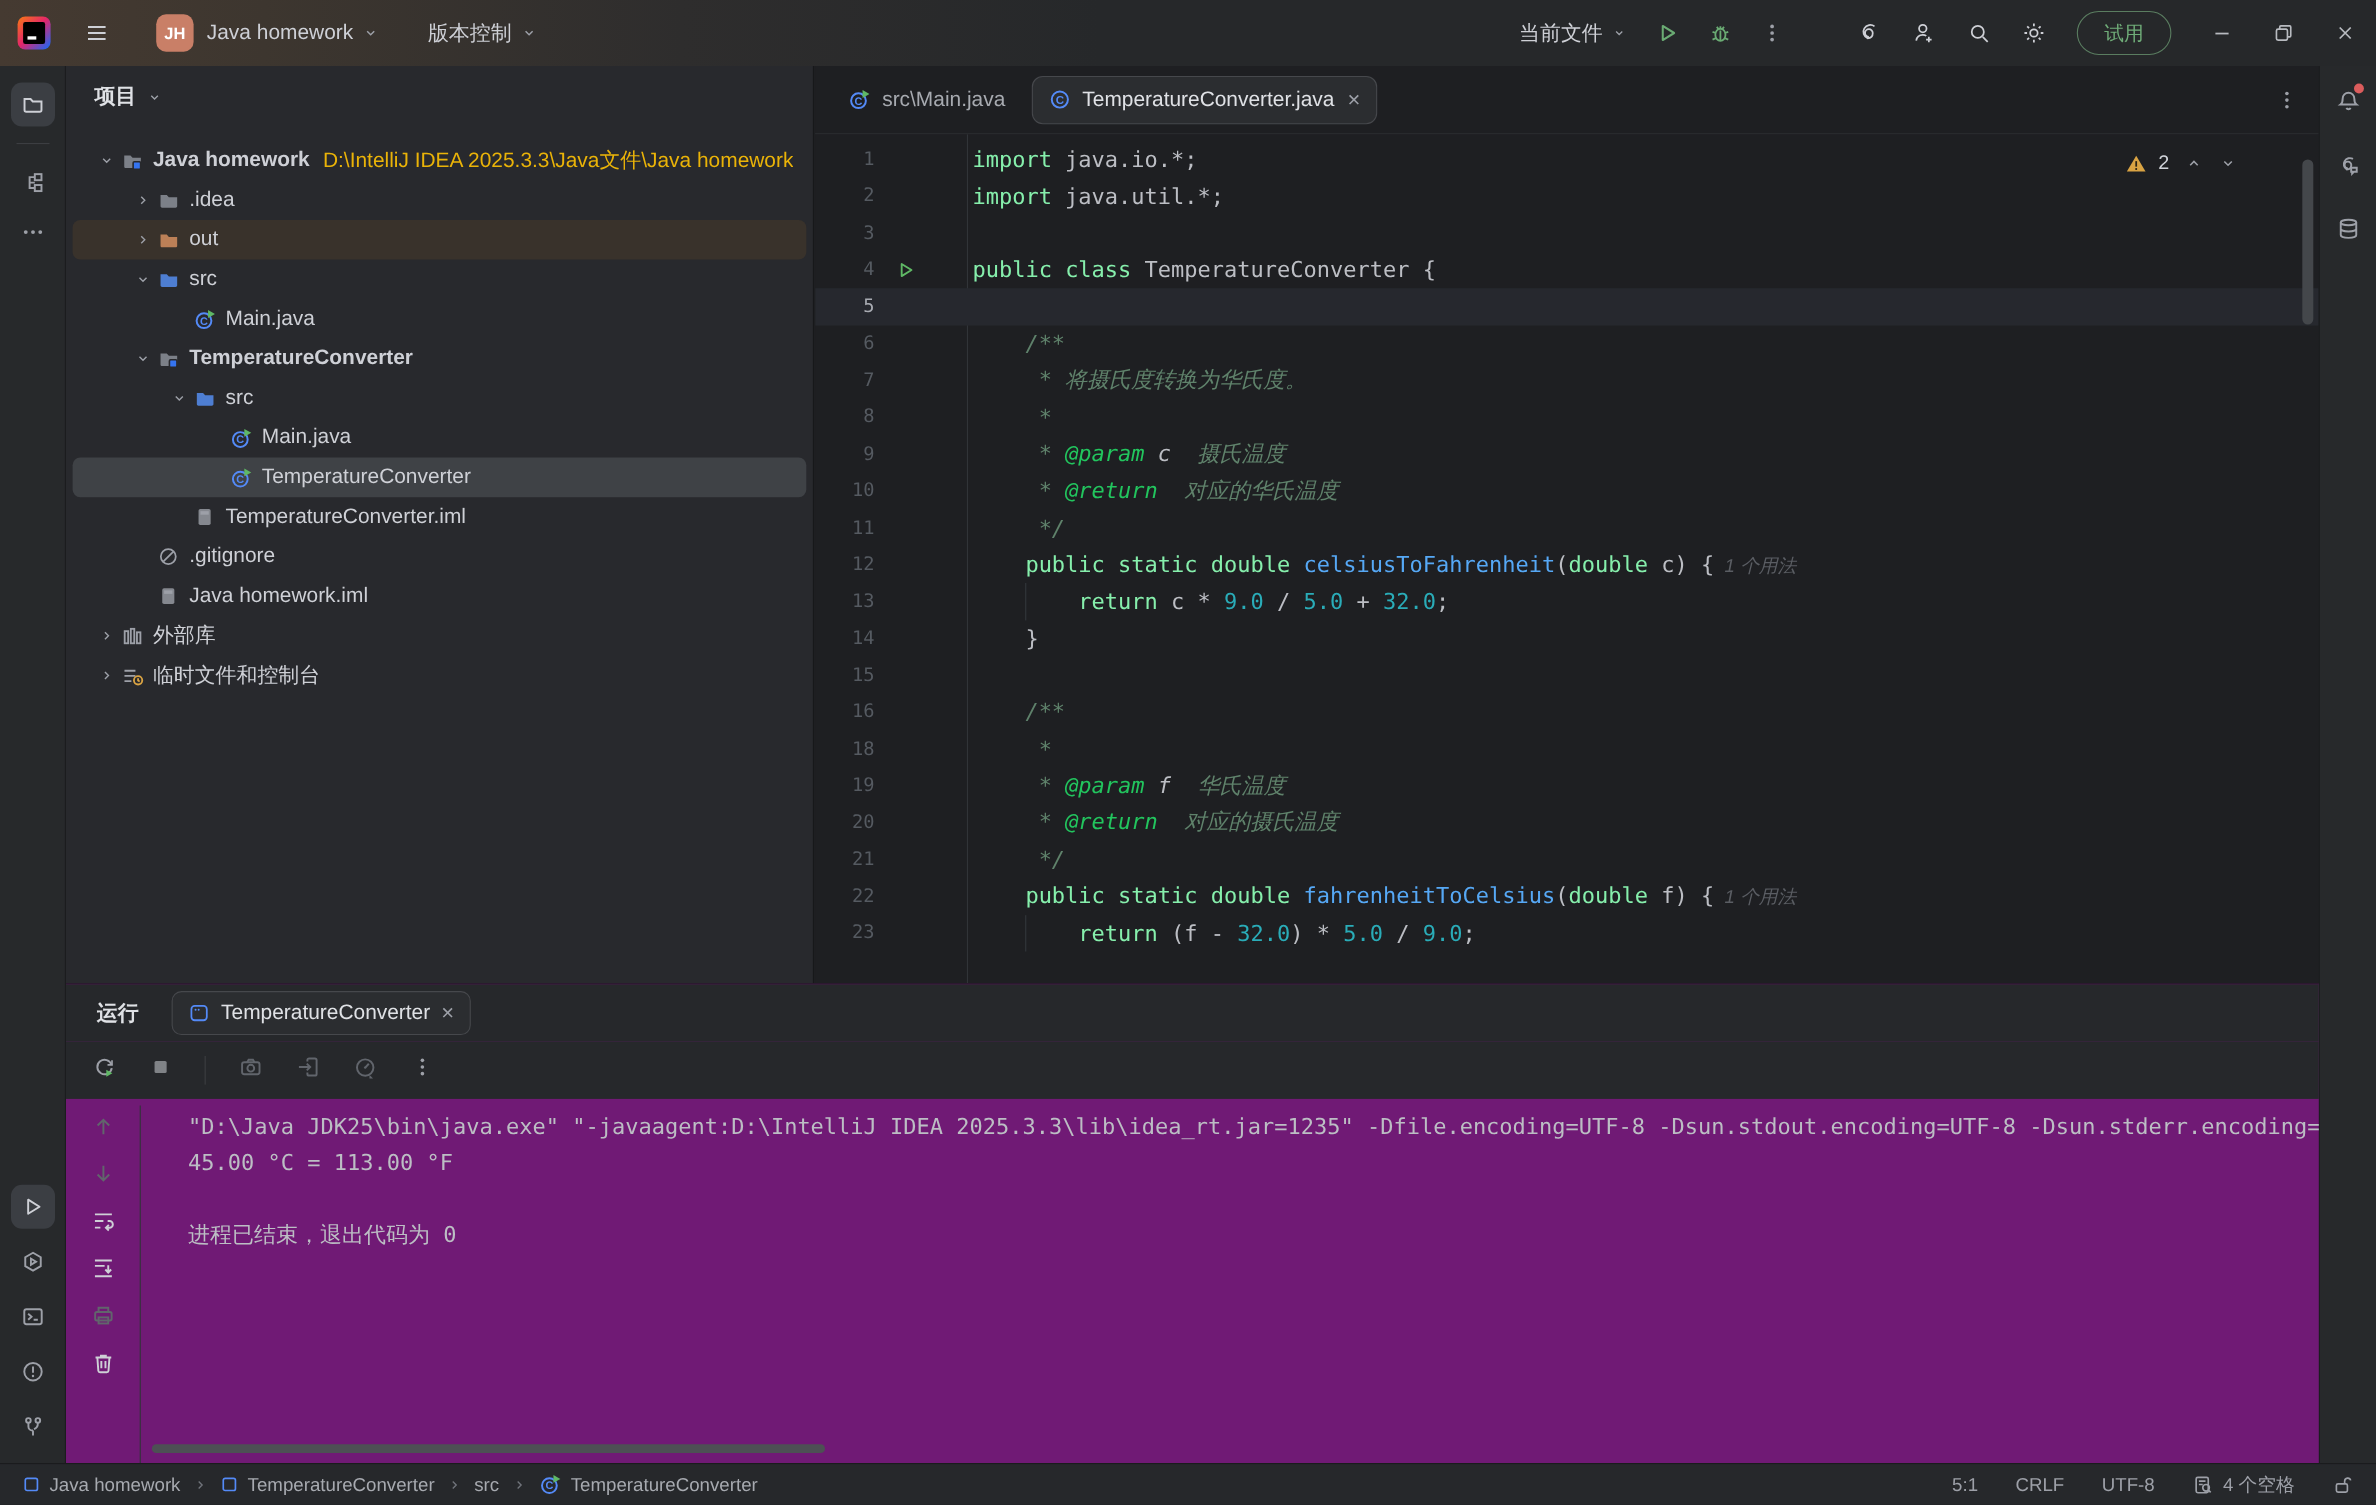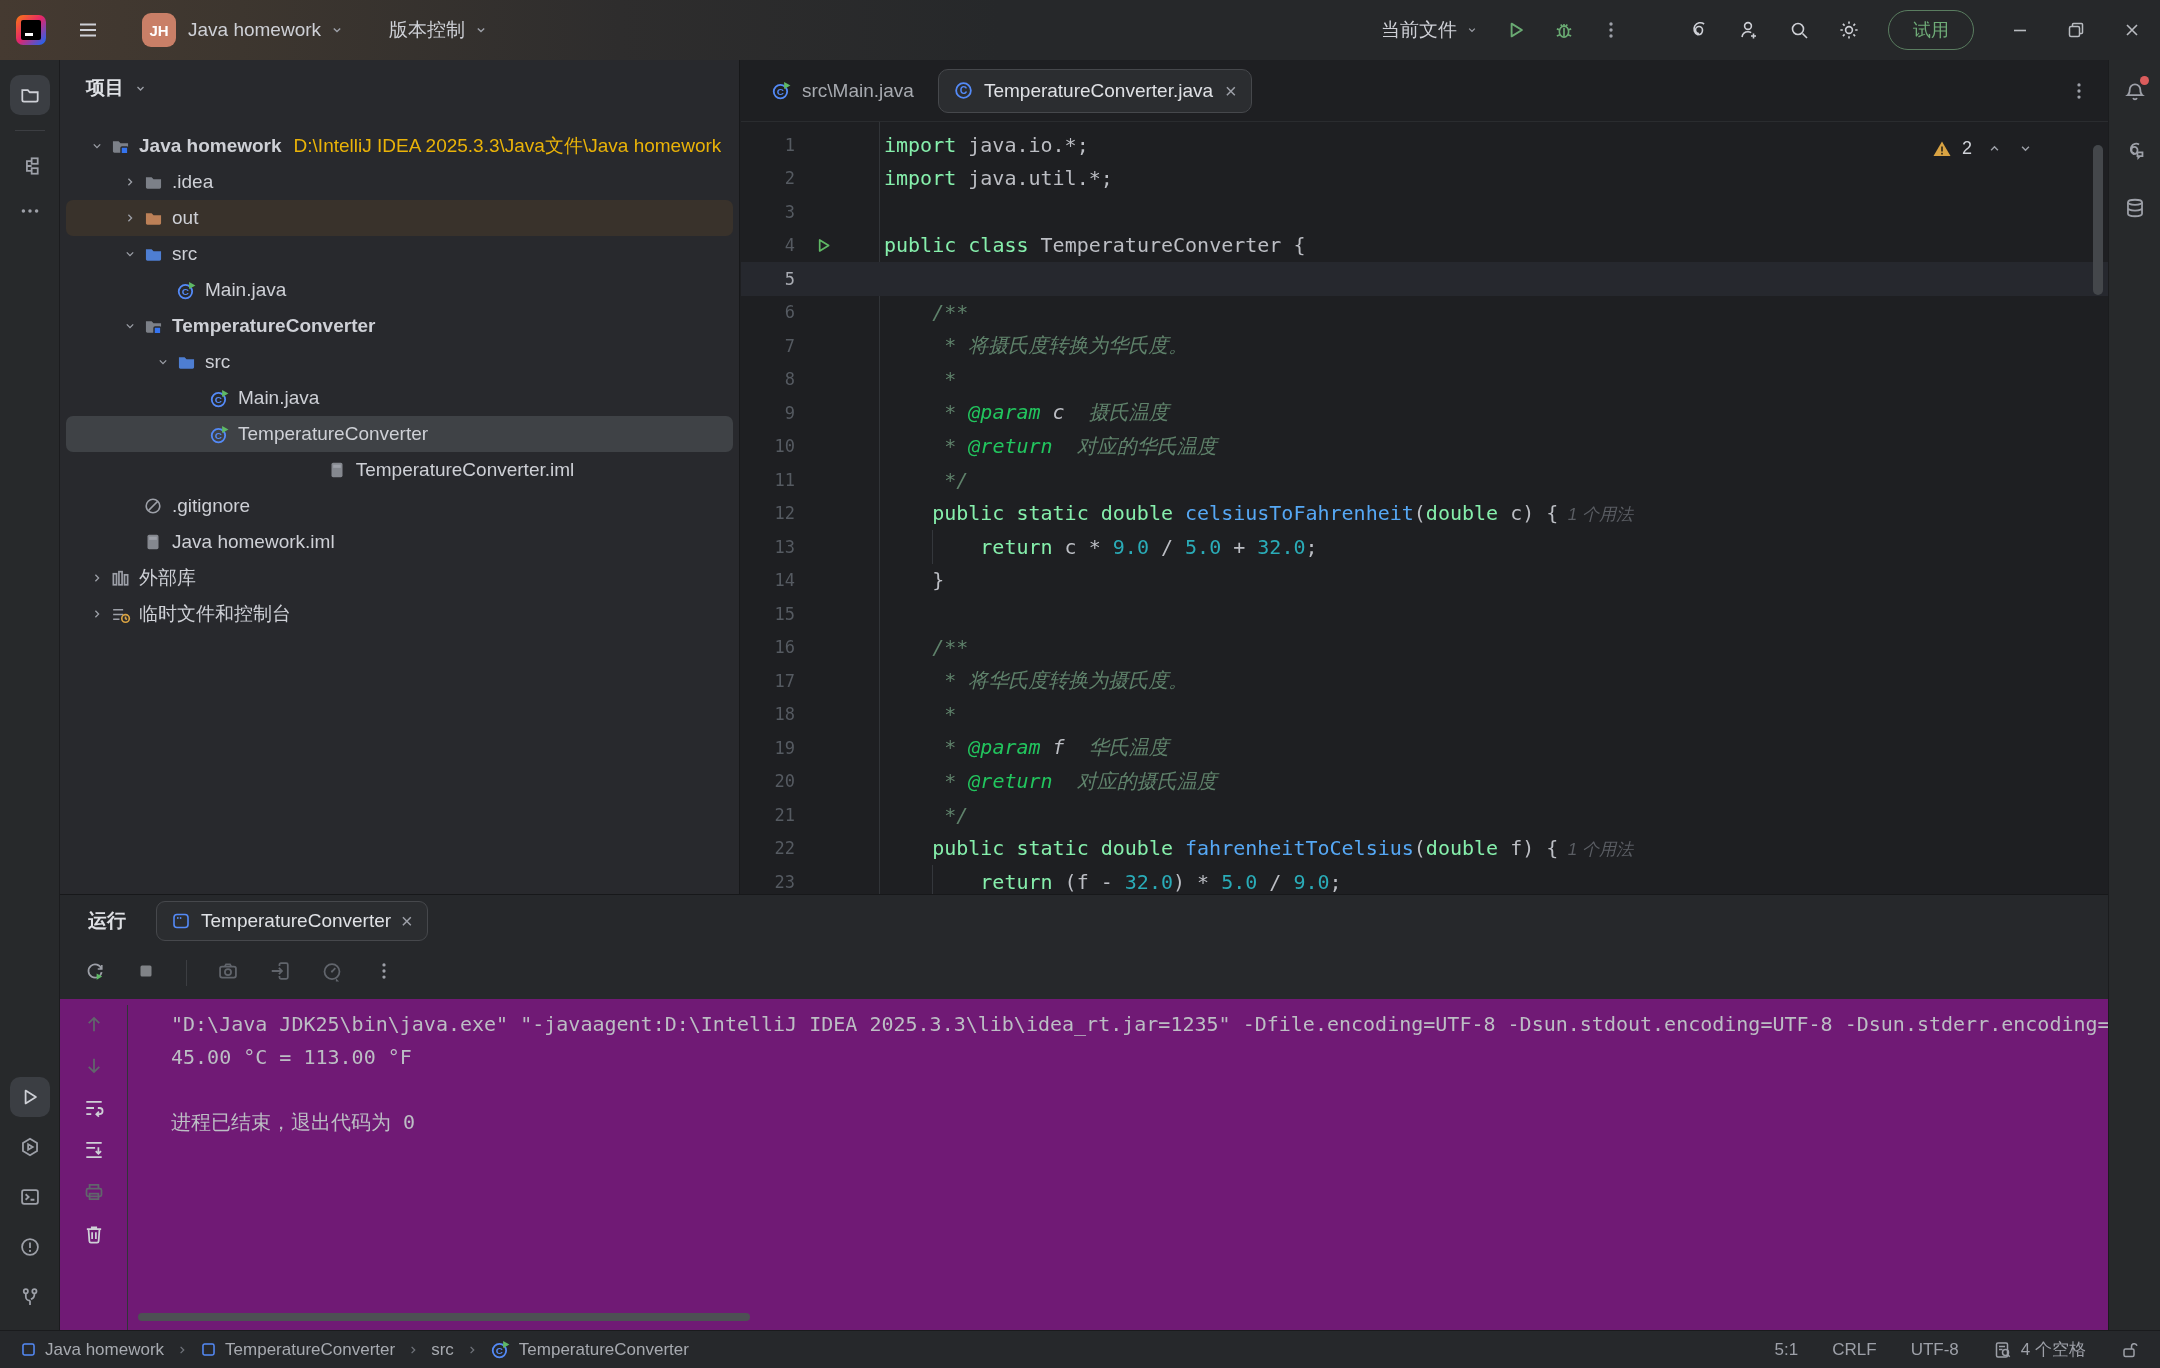--- a/index.html
+++ b/index.html
@@ -416,21 +416,21 @@
           <span class="ic">
             <svg width="21" height="21" viewBox="0 0 20 20" fill="none" stroke="currentColor" stroke-width="1.6">
               <circle cx="9" cy="11" r="6.4" stroke="#548af7" stroke-width="1.7"></circle>
               <text x="9" y="14.3" text-anchor="middle" font-size="9.5" font-weight="bold" fill="#548af7" stroke="none" font-family="Liberation Sans,sans-serif">C</text>
               <path d="M12.5 1.8l6 3.4-6 3.4z" fill="#5fb865" stroke="none"></path>
             </svg>
           </span>
         </span>
         <span class="lbl">TemperatureConverter</span>
       </div>
-      <div class="trow" style="padding-left: 84px; justify-content: center;">
+      <div class="trow" style="padding-left: 84px;">
         <span class="chev-slot"></span>
         <span class="ic-slot">
           <span class="ic">
             <svg width="20" height="20" viewBox="0 0 20 20" fill="none" stroke="currentColor" stroke-width="1.6">
               <rect x="4.5" y="2.8" width="11" height="14.4" rx="1.6" fill="#85888f" stroke="none"></rect>
               <rect x="7" y="5.5" width="6" height="1.6" fill="#2b2d30"></rect>
             </svg>
           </span>
         </span>
         <span class="lbl">TemperatureConverter.iml</span>
@@ -539,21 +539,20 @@
       <div class="crow"><span class="ln">7</span><span class="gut"></span><span class="src"><span class="sg-c">     * 将摄氏度转换为华氏度。</span></span></div>
       <div class="crow"><span class="ln">8</span><span class="gut"></span><span class="src"><span class="sg-c">     *</span></span></div>
       <div class="crow"><span class="ln">9</span><span class="gut"></span><span class="src"><span class="sg-c">     * </span><span class="sg-ct">@param</span><span class="sg-cp"> c</span><span class="sg-c">  摄氏温度</span></span></div>
       <div class="crow"><span class="ln">10</span><span class="gut"></span><span class="src"><span class="sg-c">     * </span><span class="sg-ct">@return</span><span class="sg-c">  对应的华氏温度</span></span></div>
       <div class="crow"><span class="ln">11</span><span class="gut"></span><span class="src"><span class="sg-c">     */</span></span></div>
       <div class="crow"><span class="ln">12</span><span class="gut"></span><span class="src"><span class="sg-k">    public static double </span><span class="sg-m">celsiusToFahrenheit</span><span class="sg-d">(</span><span class="sg-k">double</span><span class="sg-d"> c) {</span><span class="sg-h">  1 个用法</span></span></div>
       <div class="crow"><span class="ln">13</span><span class="gut"></span><span class="guide"></span><span class="src"><span class="sg-d">        </span><span class="sg-k">return</span><span class="sg-d"> c * </span><span class="sg-n2">9.0</span><span class="sg-d"> / </span><span class="sg-n2">5.0</span><span class="sg-d"> + </span><span class="sg-n2">32.0</span><span class="sg-d">;</span></span></div>
       <div class="crow"><span class="ln">14</span><span class="gut"></span><span class="src"><span class="sg-d">    }</span></span></div>
       <div class="crow"><span class="ln">15</span><span class="gut"></span><span class="src"></span></div>
       <div class="crow"><span class="ln">16</span><span class="gut"></span><span class="src"><span class="sg-c">    /**</span></span></div>
-      <div class="crow"><span class="ln">17</span><span class="gut"></span><span class="src"><span class="sg-c">     * 将华氏度转换为摄氏度。</span></span></div>
       <div class="crow"><span class="ln">18</span><span class="gut"></span><span class="src"><span class="sg-c">     *</span></span></div>
       <div class="crow"><span class="ln">19</span><span class="gut"></span><span class="src"><span class="sg-c">     * </span><span class="sg-ct">@param</span><span class="sg-cp"> f</span><span class="sg-c">  华氏温度</span></span></div>
       <div class="crow"><span class="ln">20</span><span class="gut"></span><span class="src"><span class="sg-c">     * </span><span class="sg-ct">@return</span><span class="sg-c">  对应的摄氏温度</span></span></div>
       <div class="crow"><span class="ln">21</span><span class="gut"></span><span class="src"><span class="sg-c">     */</span></span></div>
       <div class="crow"><span class="ln">22</span><span class="gut"></span><span class="src"><span class="sg-k">    public static double </span><span class="sg-m">fahrenheitToCelsius</span><span class="sg-d">(</span><span class="sg-k">double</span><span class="sg-d"> f) {</span><span class="sg-h">  1 个用法</span></span></div>
       <div class="crow"><span class="ln">23</span><span class="gut"></span><span class="guide"></span><span class="src"><span class="sg-d">        </span><span class="sg-k">return</span><span class="sg-d"> (f - </span><span class="sg-n2">32.0</span><span class="sg-d">) * </span><span class="sg-n2">5.0</span><span class="sg-d"> / </span><span class="sg-n2">9.0</span><span class="sg-d">;</span></span></div>
     </div>
   <div id="inspect">
     <span>
       <svg width="20" height="20" viewBox="0 0 20 20">

